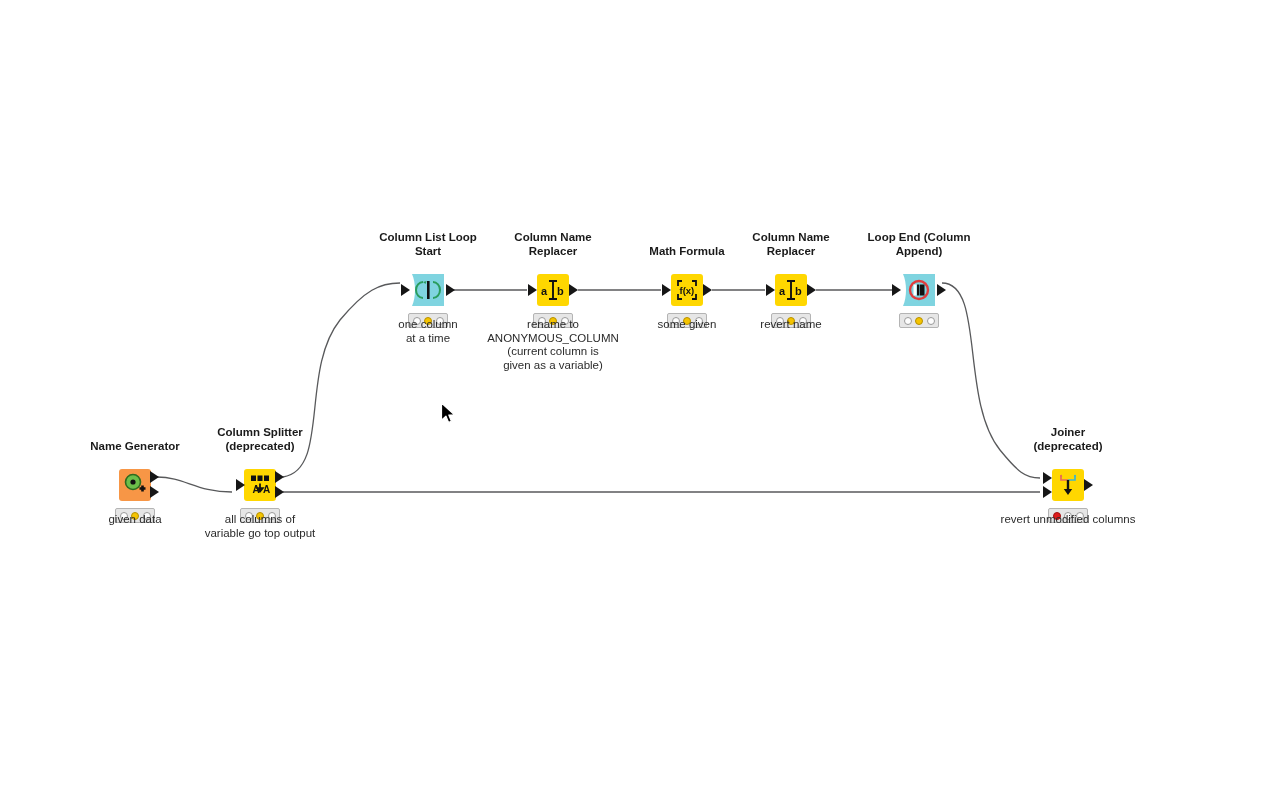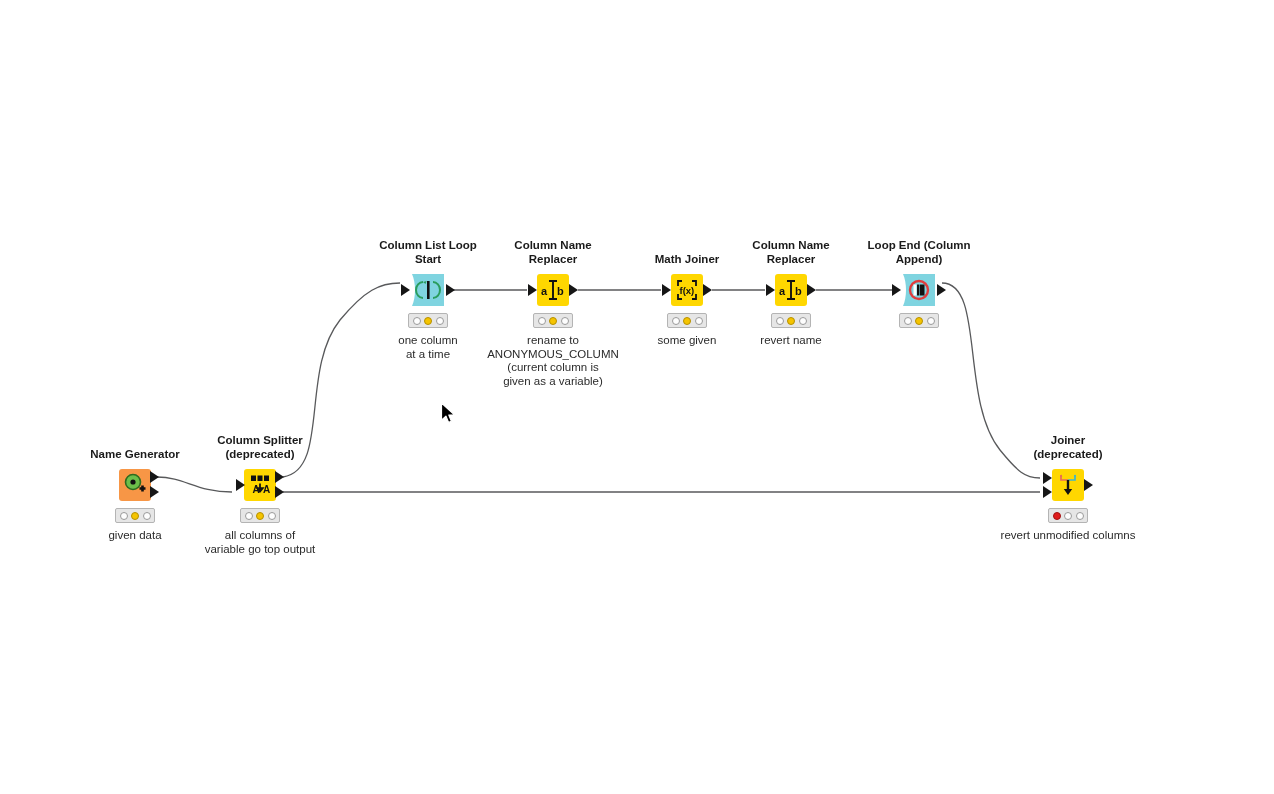--- a/index.html
+++ b/index.html
@@ -30,21 +30,21 @@
   
   .node {
     position: absolute;
     width: 0;
     height: 0;
   }
   .node-title {
     position: absolute;
     left: 50%;
     transform: translateX(-50%);
-    bottom: 24px;
+    bottom: 32px;
     width: 170px;
     text-align: center;
     font-size: 11.5px;
     font-weight: bold;
     color: #1a1a1a;
     line-height: 13.5px;
     white-space: pre-line;
   }
   .node-body {
     position: absolute;
@@ -106,21 +106,21 @@
     box-sizing: border-box;
   }
   .lamp.on-yellow { background: #f5c400; border-color: #b59000; }
   .lamp.on-red { background: #e01b1b; border-color: #a21010; }
 
   
   .node-note {
     position: absolute;
     left: 50%;
     transform: translateX(-50%);
-    top: 44px;
+    top: 28px;
     width: 230px;
     text-align: center;
     font-size: 11.5px;
     color: #2b2b2b;
     line-height: 13.5px;
     white-space: pre-line;
   }
 
   
   #cursor {
@@ -240,21 +240,21 @@
       <span class="lamp on-yellow"></span>
       <span class="lamp"></span>
     </div>
     <div class="node-note">rename to
 ANONYMOUS_COLUMN
 (current column is
 given as a variable)</div>
   </div>
 
   <div class="node" style="left:687px; top:290px;">
-    <div class="node-title">Math Joiner</div>
+    <div class="node-title">Math Formula</div>
     <div class="node-body sq-yellow">
       <svg width="26" height="24" viewBox="0 0 26 24">
         <g stroke="#111111" stroke-width="1.8" fill="none">
           <path d="M8 3 H4 V8"></path>
           <path d="M18 3 H22 V8"></path>
           <path d="M8 21 H4 V16"></path>
           <path d="M18 21 H22 V16"></path>
         </g>
         <text x="5.5" y="16" font-family="Liberation Sans, sans-serif" font-size="9.5" font-weight="bold" fill="#111111">f(x)</text>
       </svg>

